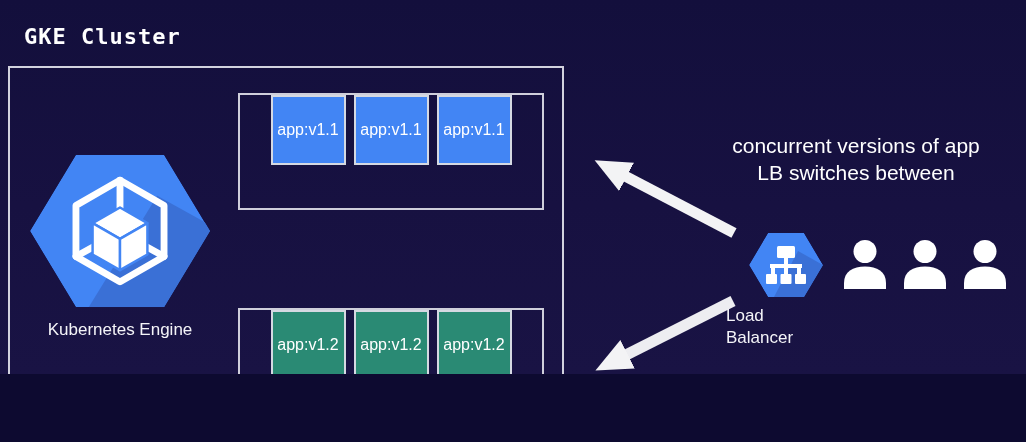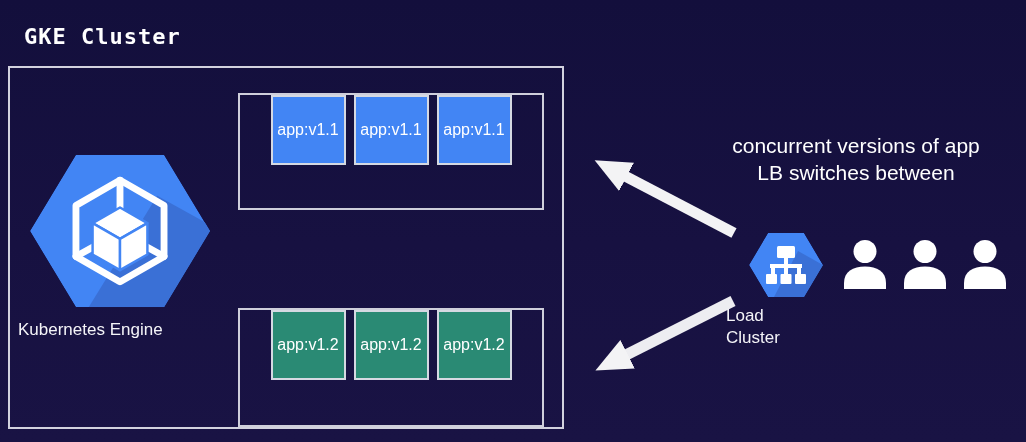--- a/index.html
+++ b/index.html
@@ -1,33 +1,33 @@
 <!DOCTYPE html>
 <html><head>
 <meta charset="utf-8">
 <style>
   html,body{margin:0;padding:0;background:#0d0a30;}
   .stage{
-    position:relative;width:1026px;height:442px;overflow:hidden;
+    position:relative;width:1026px;height:374px;overflow:hidden;
     background:linear-gradient(180deg,#130f3c 0%,#171141 55%,#191344 100%);
     font-family:"Liberation Sans", sans-serif;color:#ffffff;
   }
   .title{
     position:absolute;left:24px;top:24px;
     font-family:"DejaVu Sans Mono", monospace;font-weight:bold;
     font-size:22px;letter-spacing:1px;color:#ffffff;
   }
   .cluster-box{
     position:absolute;left:8px;top:66px;width:552px;height:359px;
     border:2px solid #d2d2de;
   }
   .gke-icon{position:absolute;left:28px;top:148px;width:184px;height:166px;}
   .gke-label{
     position:absolute;left:18px;top:320px;width:204px;
-    font-size:17px;color:#f4f4f8;
+    text-align:center;font-size:17px;color:#f4f4f8;
   }
   .pods-box{
     position:absolute;left:238px;width:302px;
     border:2px solid #cfcfdb;
     display:flex;align-items:flex-start;justify-content:center;gap:8px;
   }
   .pods-box.v11{top:93px;height:113px;}
   .pods-box.v12{top:292px;height:115px;margin-top:16px;}
   .pod{
     width:71px;height:66px;border:2px solid #d5d9e2;
@@ -131,21 +131,21 @@
       <rect x="23" y="37" width="4" height="7"></rect>
       <rect x="36" y="37" width="4" height="7"></rect>
       <rect x="49" y="37" width="4" height="7"></rect>
       <rect x="18" y="43" width="11" height="10" rx="1"></rect>
       <rect x="32.5" y="43" width="11" height="10" rx="1"></rect>
       <rect x="47" y="43" width="11" height="10" rx="1"></rect>
     </g>
   </svg>
   <div class="lb-label">
     <div>Load</div>
-    <div>Cluster</div>
+    <div>Balancer</div>
   </div>
 
   <div class="users">
     <svg class="user-icon" viewBox="0 0 46 50">
       <circle cx="23" cy="12.5" r="11.5" fill="#ffffff"></circle>
       <path d="M2,50 L2,44 C2,32.5 11,27.5 23,27.5 C35,27.5 44,32.5 44,44 L44,50 Z" fill="#ffffff"></path>
     </svg>
     <svg class="user-icon" viewBox="0 0 46 50">
       <circle cx="23" cy="12.5" r="11.5" fill="#ffffff"></circle>
       <path d="M2,50 L2,44 C2,32.5 11,27.5 23,27.5 C35,27.5 44,32.5 44,44 L44,50 Z" fill="#ffffff"></path>

